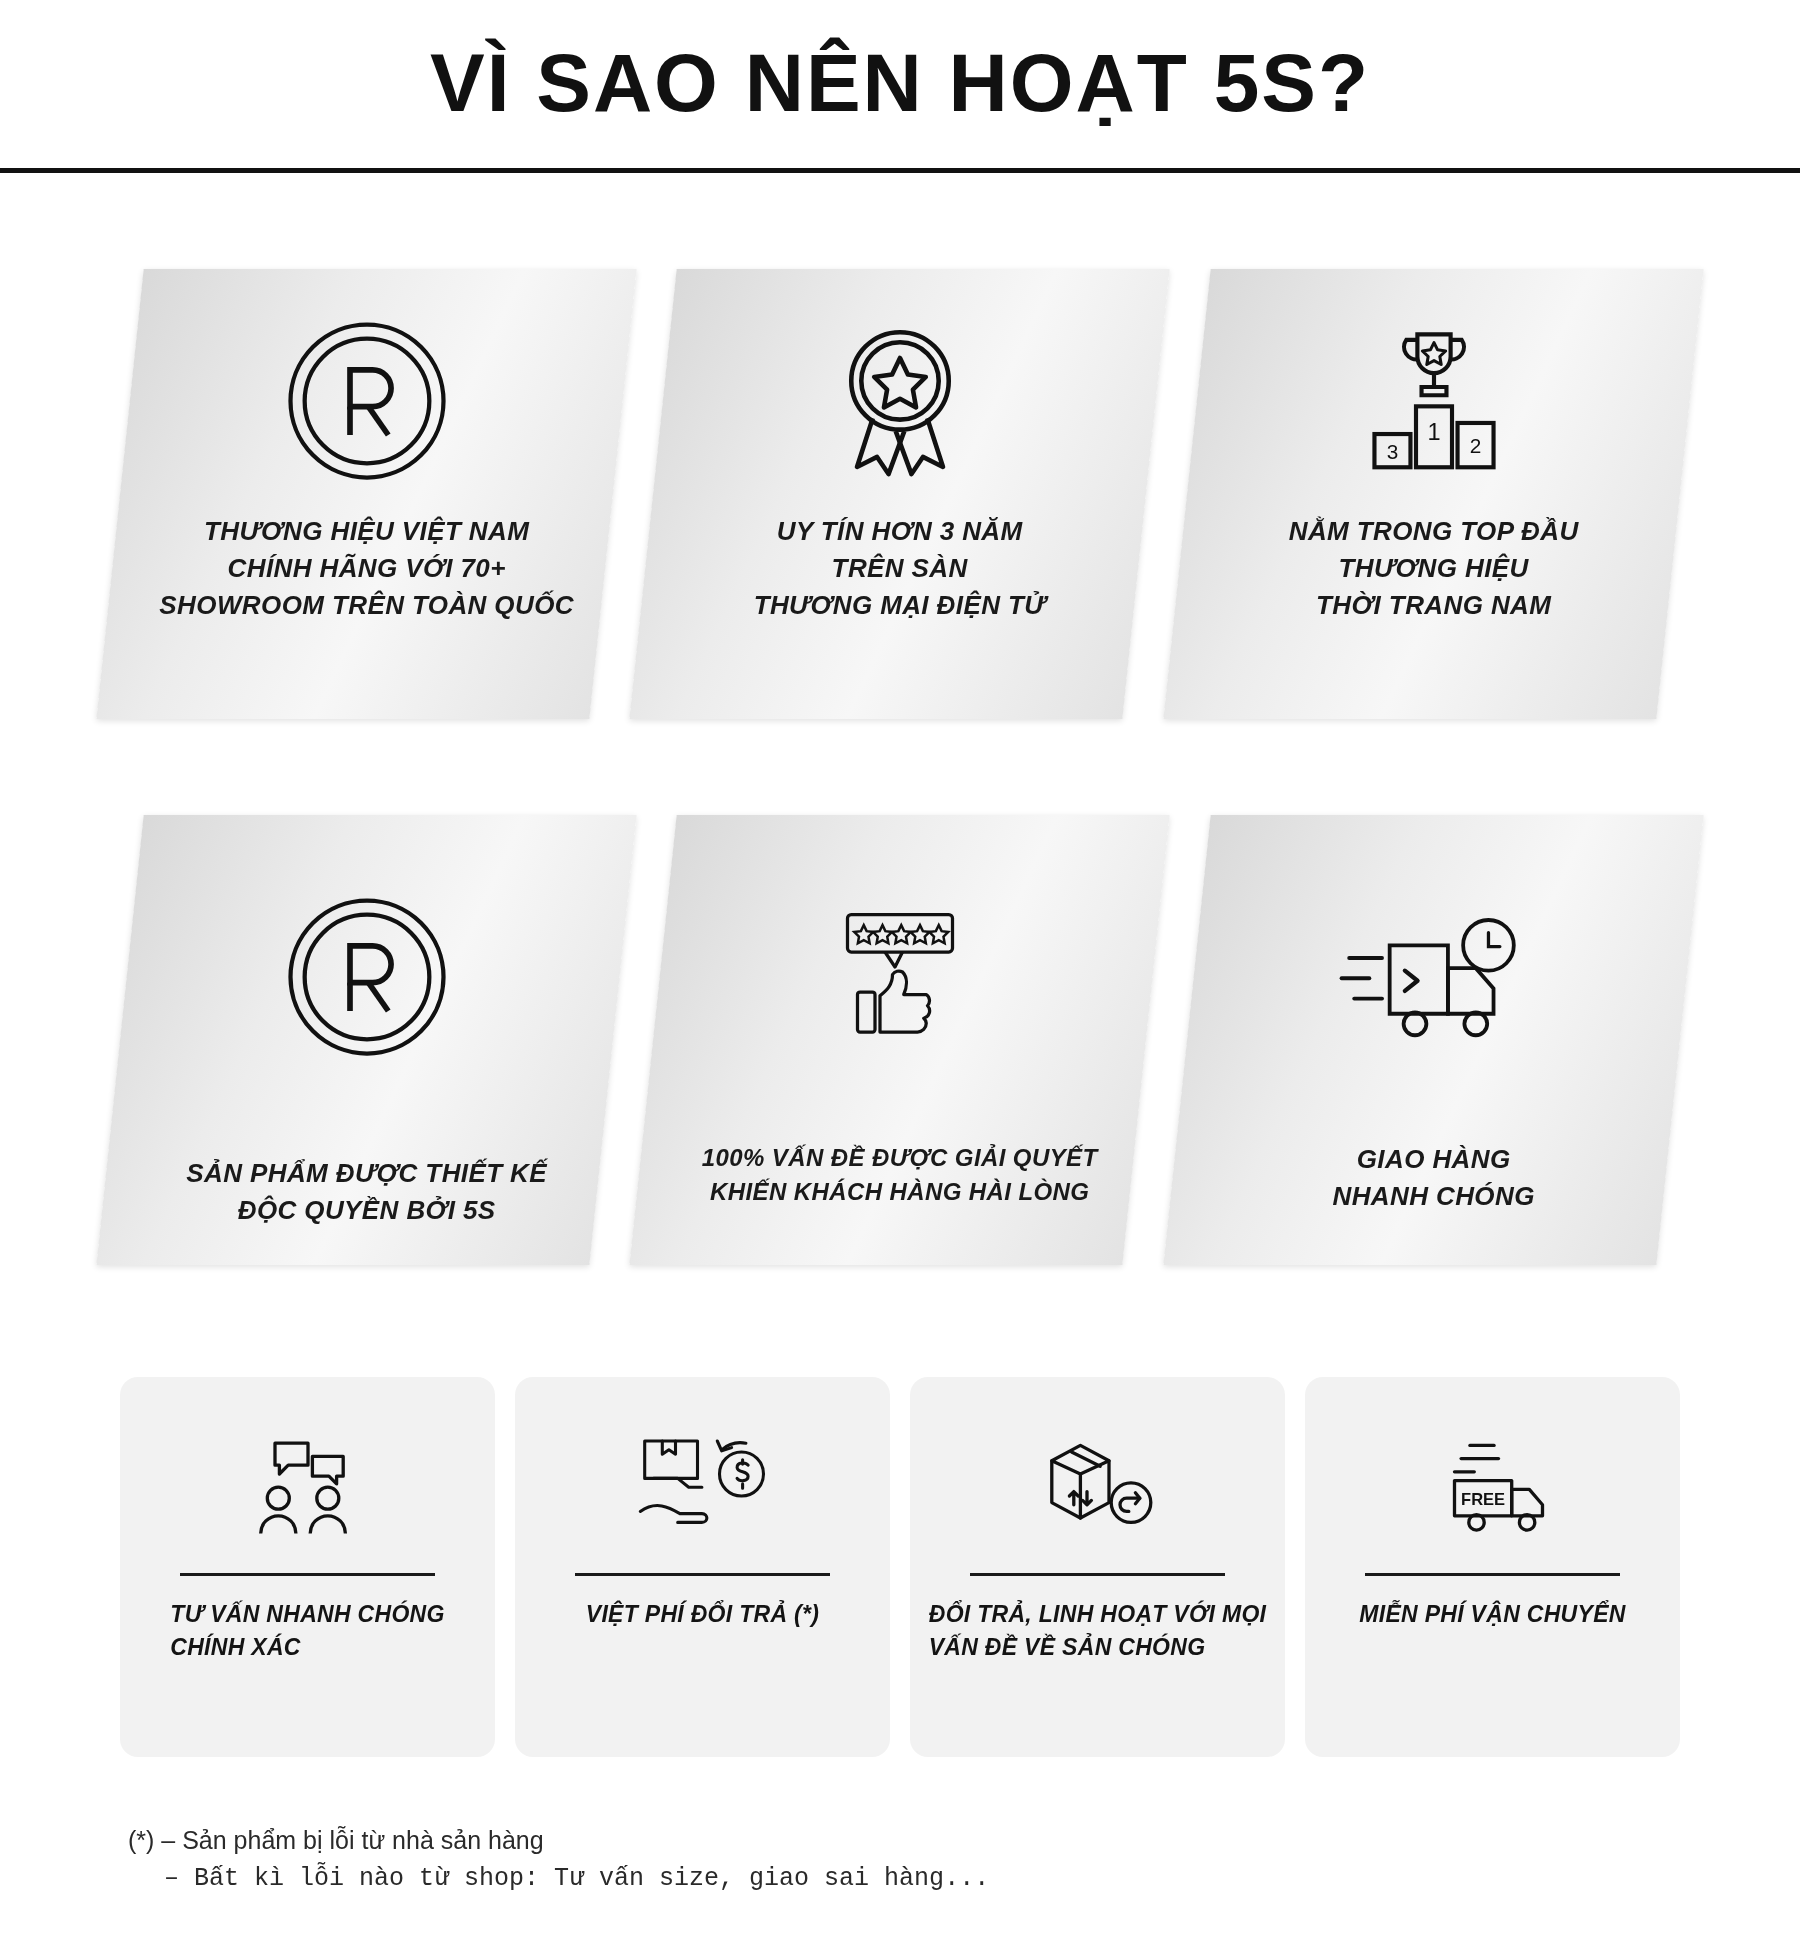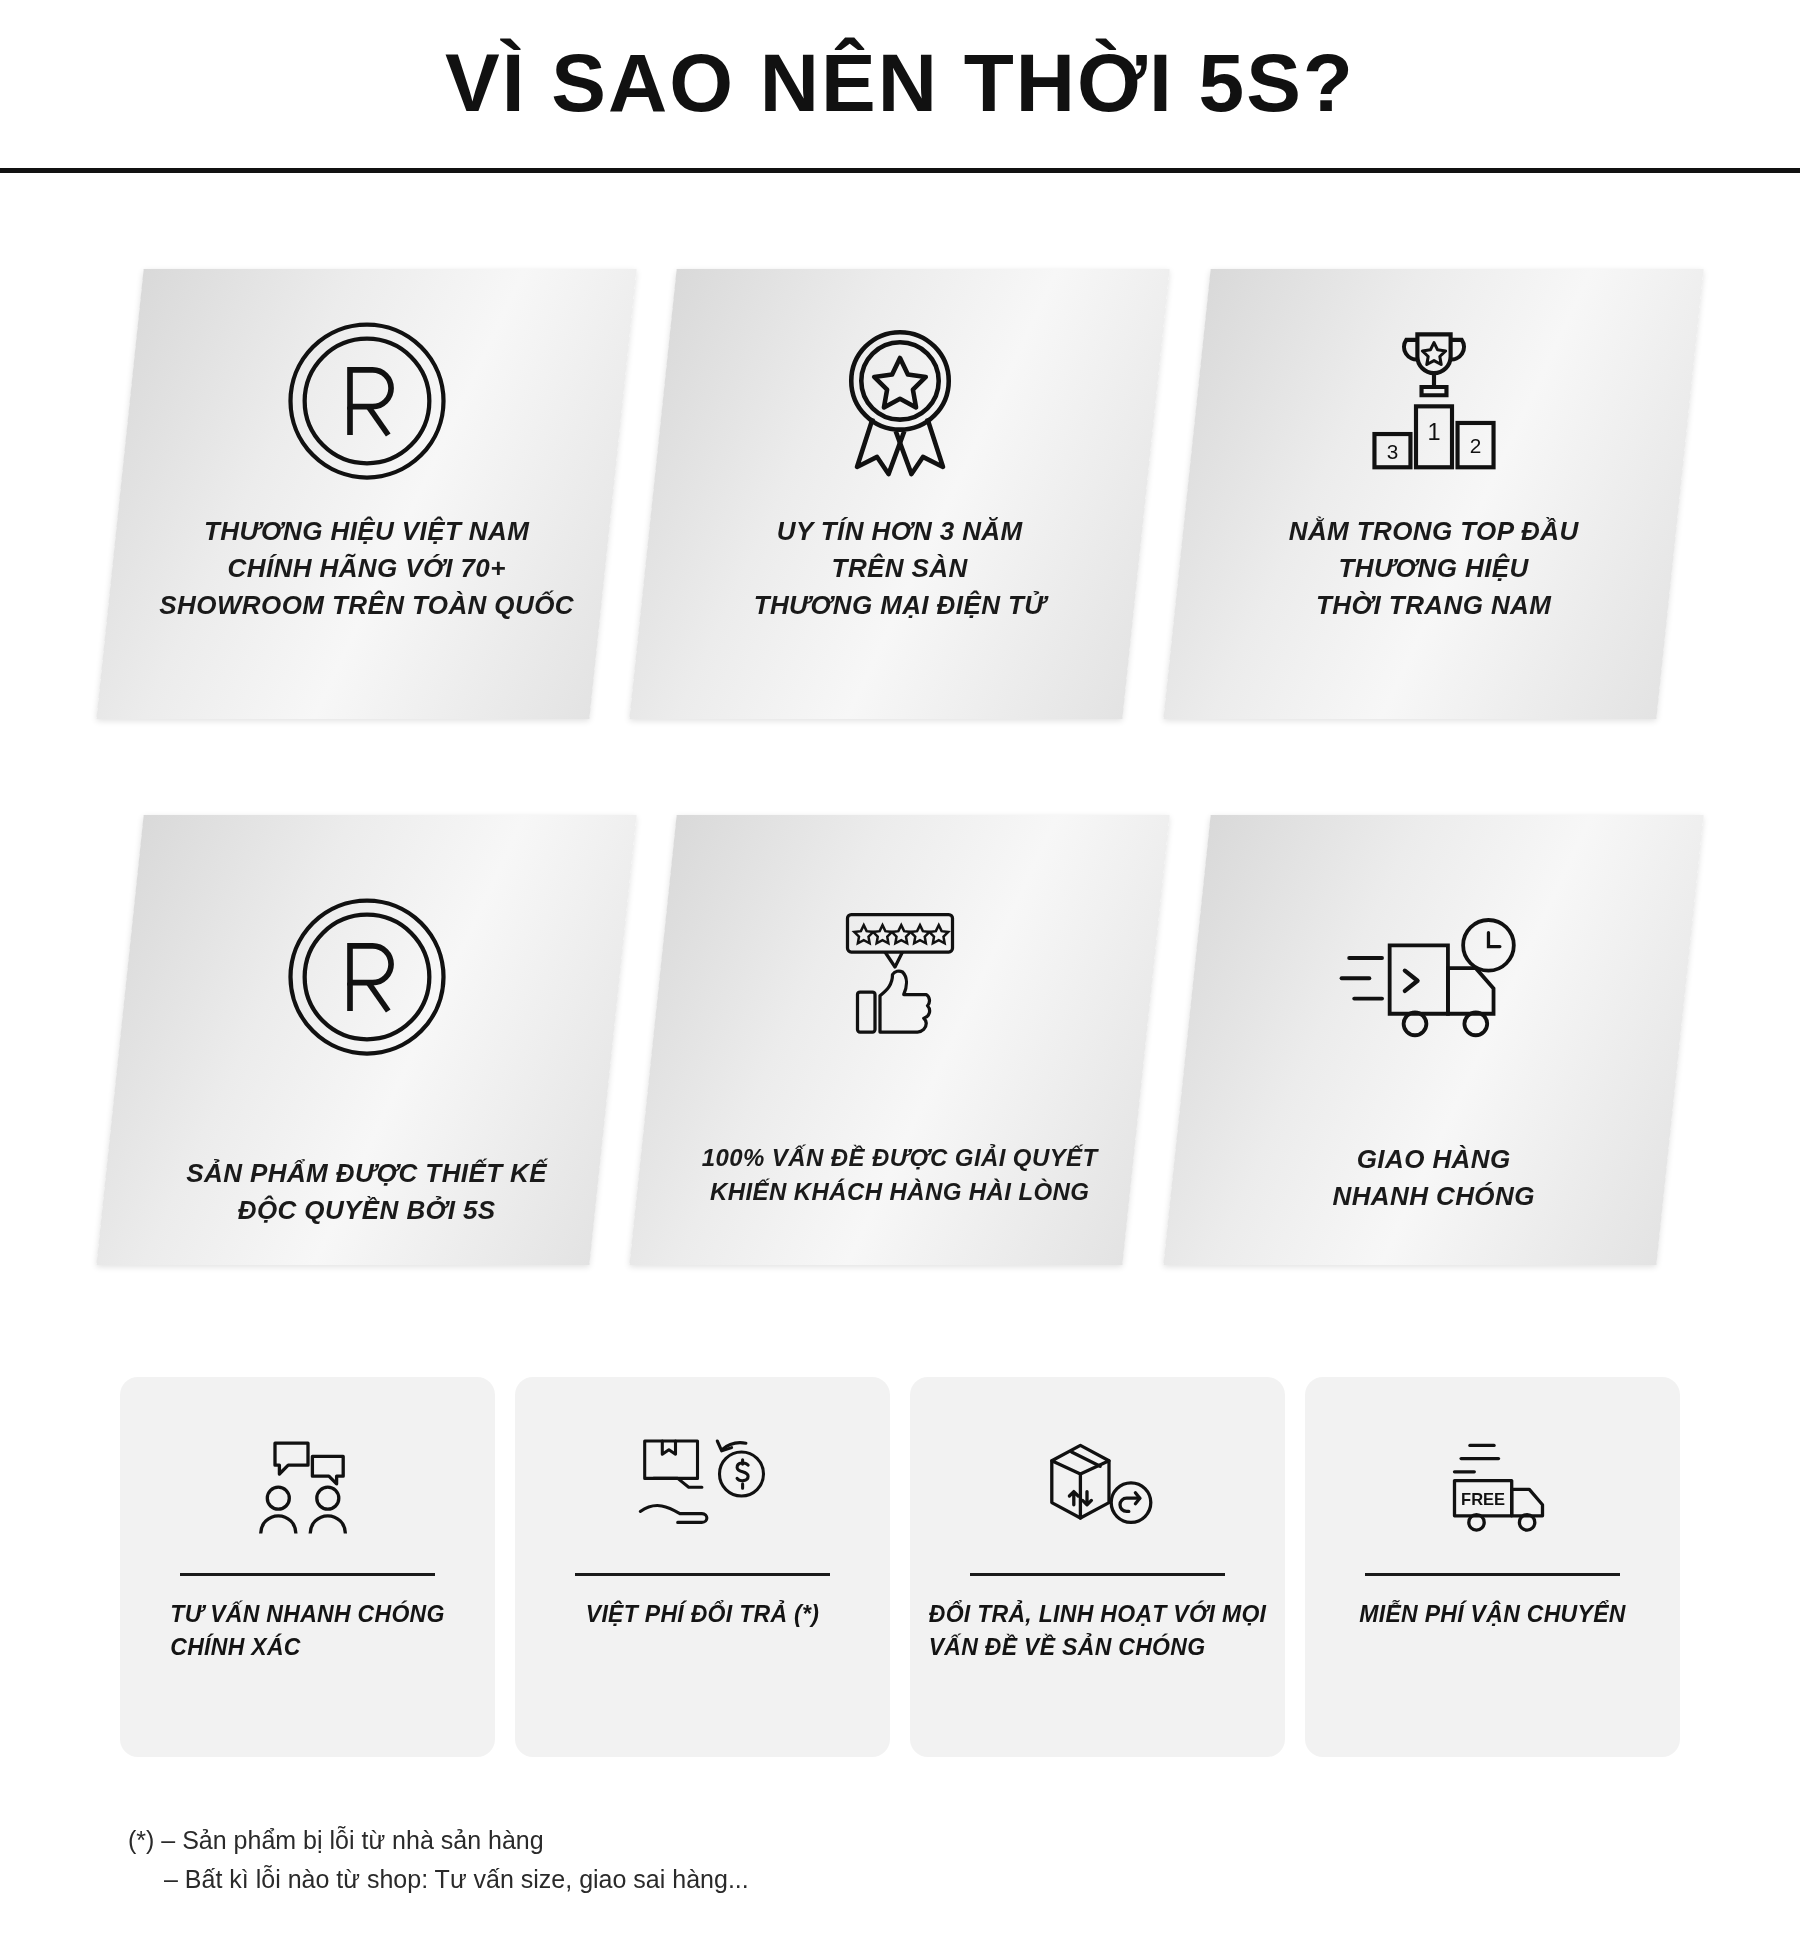--- a/index.html
+++ b/index.html
@@ -129,29 +129,29 @@
     padding: 0 14px;
   }
 
   
   .footnote {
     padding: 64px 0 0 128px;
     font-size: 25px;
     line-height: 1.55;
     color: #2a2a2a;
   }
-  .footnote .ln2 { padding-left: 36px; }
+  .footnote .ln2 { padding-left: 36px; font-family: Liberation Mono, monospace; }
 
   svg { display: block; }
 </style>
 </head>
 <body>
 
 <div>
-  <h1 class="page-title">VÌ SAO NÊN THỜI 5S?</h1>
+  <h1 class="page-title">VÌ SAO NÊN HOẠT 5S?</h1>
   <div class="title-rule"></div>
 </div>
 
 <div class="skew-grid row1">
 
   <div class="skew-card">
     <div class="skew-inner">
       <div class="skew-icon">
         <svg width="170" height="170" viewBox="0 0 120 120" fill="none" stroke="#111" stroke-width="3">
           <circle cx="60" cy="60" r="54"></circle>

